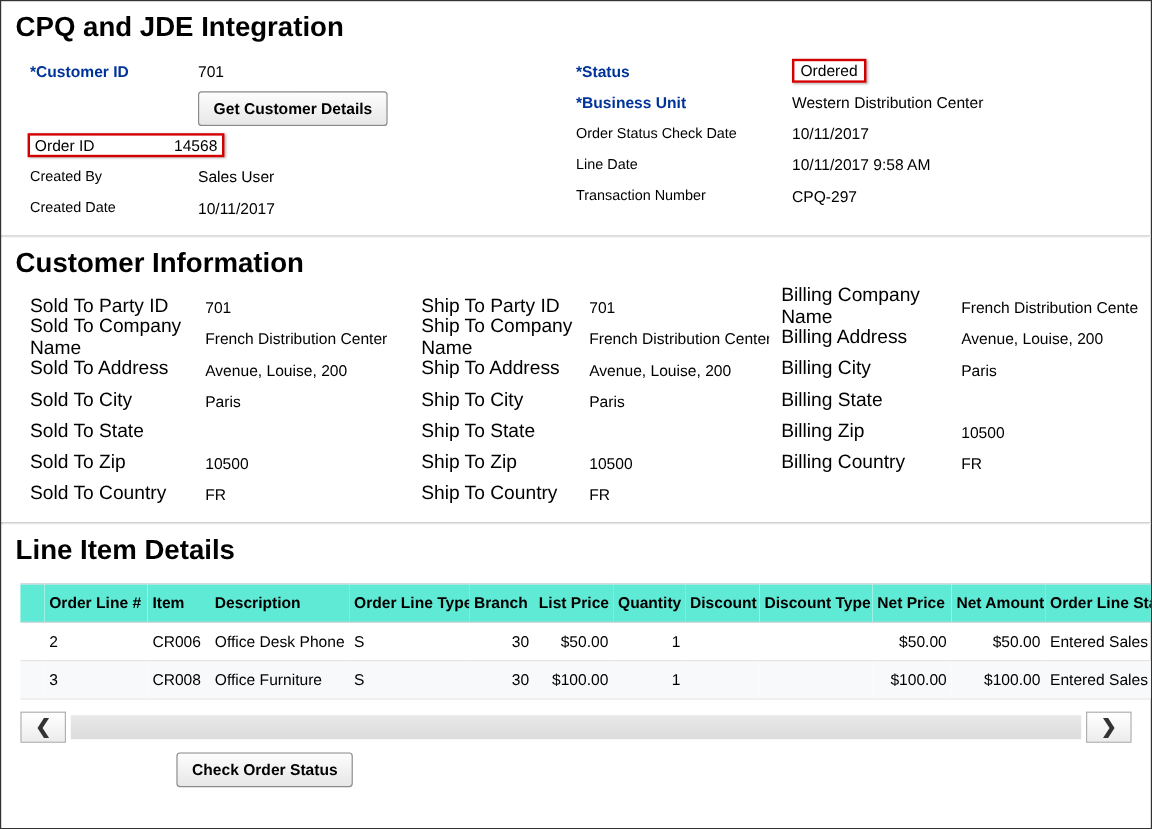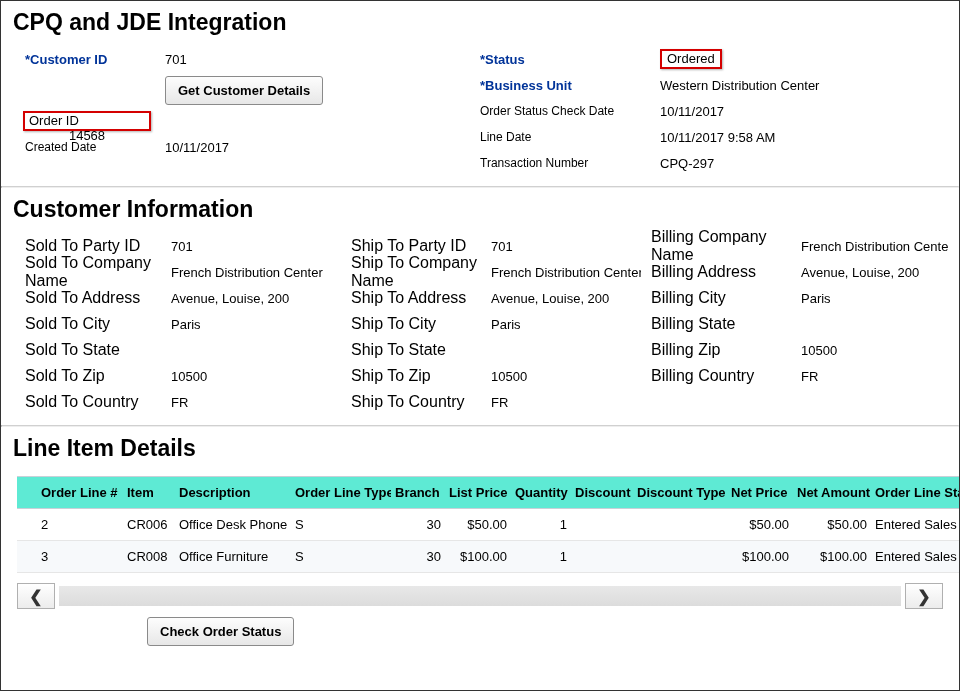--- a/index.html
+++ b/index.html
@@ -63,21 +63,20 @@
     font-weight: bold;
     cursor: pointer;
   }
   .highlight-group {
     display: inline-flex;
     align-items: center;
     border: 2px solid #d40000;
     padding: 0 4px;
     height: 20px;
     box-shadow: 1px 1px 2px rgba(0,0,0,0.3);
-    flex-direction: column;
   }
   .highlight-group .lbl-inner { width: 116px; font-size: 13px; }
   .highlight-group .val-inner { font-size: 13px; }
   .highlight-val {
     display: inline-block;
     border: 2px solid #d40000;
     padding: 0 5px;
     height: 20px;
     line-height: 16px;
     box-shadow: 1px 1px 2px rgba(0,0,0,0.3);
@@ -162,20 +161,24 @@
         </div>
         <div class="fld-row" style="height:36px;">
           <span class="lbl"></span>
           <button class="btn">Get Customer Details</button>
         </div>
         <div class="fld-row" style="margin-left:-2px;">
           <span class="highlight-group">
             <span class="lbl-inner">Order ID</span>
             <span class="val-inner">14568</span>
           </span>
+        </div>
+        <div class="fld-row">
+          <span class="lbl">Created By</span>
+          <span class="val">Sales User</span>
         </div>
         <div class="fld-row">
           <span class="lbl">Created Date</span>
           <span class="val">10/11/2017</span>
         </div>
       </div>
 
       <div class="col-right">
         <div class="fld-row">
           <span class="lbl lbl-blue" style="width:180px;">*Status</span>

